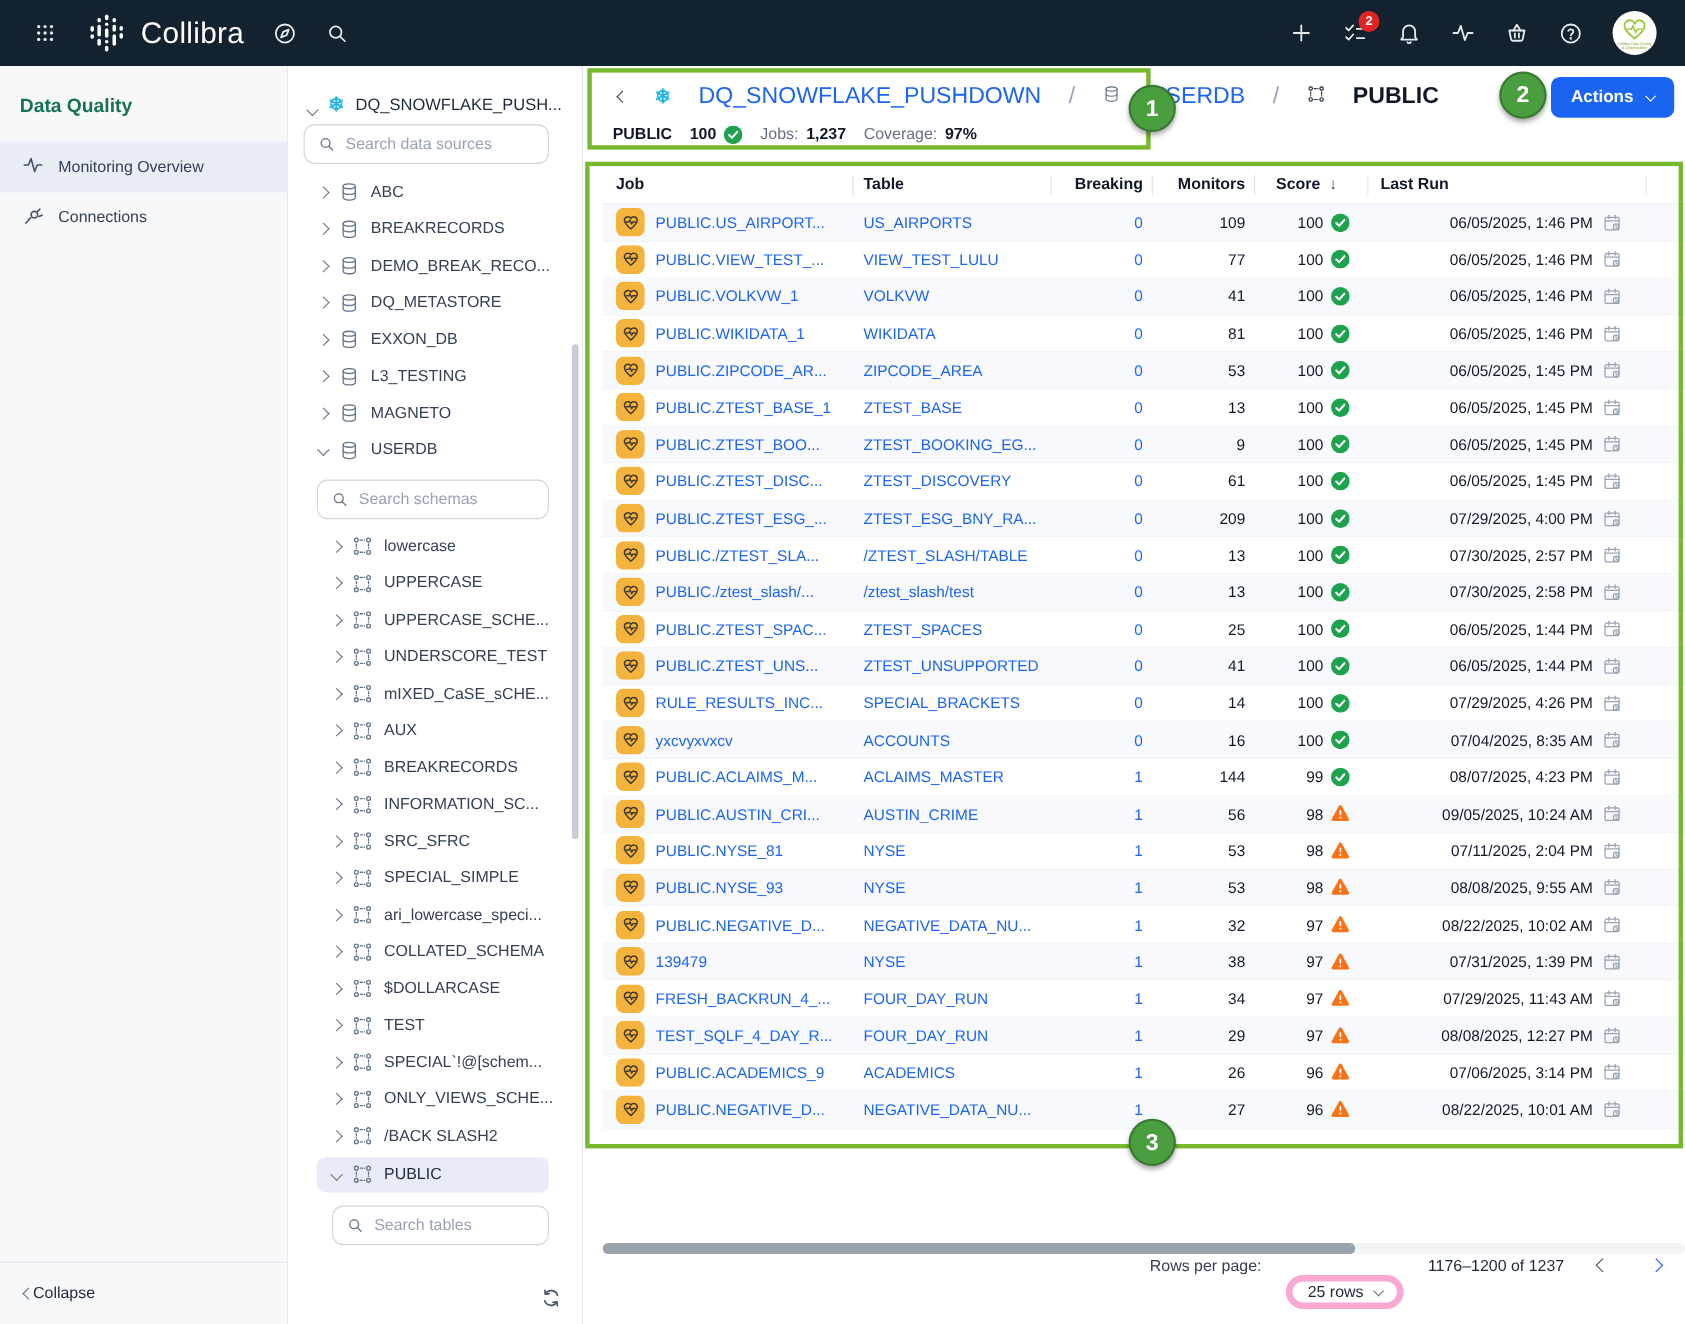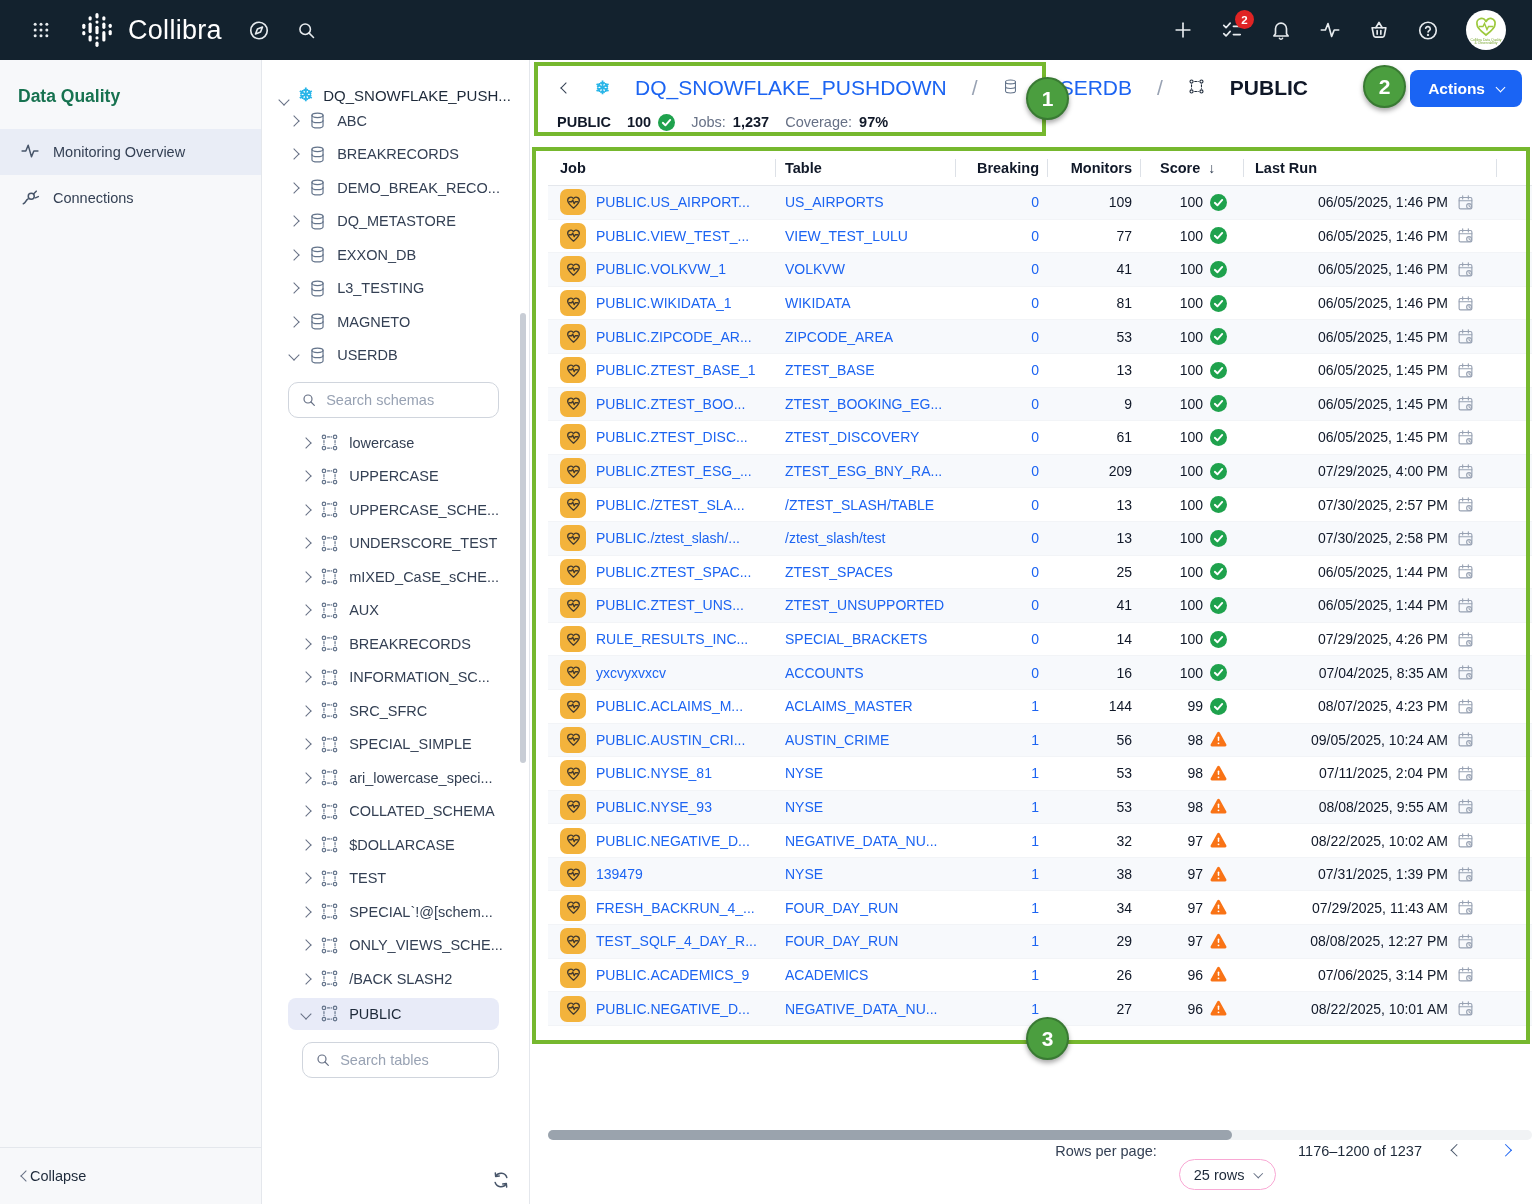--- a/index.html
+++ b/index.html
@@ -98,21 +98,21 @@
   .job-icon { width:26px; height:26px; border-radius:7px; background:#f3b33c; display:flex; align-items:center; justify-content:center; flex:none; }
   .job-icon svg { stroke:#433a2d; fill:none; stroke-width:1.9; stroke-linecap:round; stroke-linejoin:round; }
   .status-ok, .status-warn { width:17px; height:17px; display:inline-flex; flex:none; }
   .cal-icon { width:17px; height:17px; display:inline-flex; flex:none; }
   .cal-icon svg { stroke:#98a2b3; fill:none; stroke-width:1.6; stroke-linecap:round; }
 
   
   .hscroll-track { position:absolute; left:18px; top:1070px; width:984px; height:10px; border-radius:5px; background:#f1f3f5; }
   .hscroll-thumb { position:absolute; left:0; top:0; width:684px; height:10px; border-radius:5px; background:#9aa3ad; }
   .pagination { position:absolute; right:14px; bottom:14px; display:flex; align-items:center; gap:22px; font-size:14.5px; color:#344054; }
-  .rpp-pill { height:31px; border:1px solid #f9a8d4; border-radius:16px; padding:0 14px; display:flex; align-items:center; gap:10px; color:#1d2939; cursor:pointer; background:#fff;margin-top:48px; }
+  .rpp-pill { height:31px; border:6px solid #f9a8d4; border-radius:16px; padding:0 14px; display:flex; align-items:center; gap:10px; color:#1d2939; cursor:pointer; background:#fff;margin-top:48px; }
   .rpp-pill .chev { width:6.5px; height:6.5px; transform:rotate(45deg); margin-top:-3px; }
   .page-range { color:#1d2939; }
   .pg-btn { width:26px; height:26px; display:flex; align-items:center; justify-content:center; cursor:pointer; }
   .pg-btn .chev { width:8.5px; height:8.5px; }
   .pg-prev .chev { border-color:#475569; }
   .pg-next .chev { border-color:#1c64f2; transform:rotate(-45deg); }
 
   
   .ann { position:absolute; pointer-events:none; z-index:50; }
   .ann-box { border:4px solid #76b82e; }
@@ -262,20 +262,27 @@
       <span>Collapse</span>
     </div>
   </aside>
 
   <aside class="sidebar2">
     <div class="tree-root">
       <span class="chev down"></span>
       <span class="snowflake"></span>
       <span>DQ_SNOWFLAKE_PUSH...</span>
     </div>
+    <div class="search-box sb-ds">
+      <svg width="16" height="16" viewBox="0 0 24 24">
+          <circle cx="10.5" cy="10.5" r="6"></circle>
+          <line x1="15" y1="15" x2="20" y2="20"></line>
+        </svg>
+      <input type="text" placeholder="Search data sources" style="">
+    </div>
 
       <div class="tree-item db-item">
         <span class="chev"></span>
         <span class="tree-icon">
           <svg width="19" height="19" viewBox="0 0 24 24">
             <ellipse cx="12" cy="5.5" rx="7" ry="2.8"></ellipse>
             <path d="M5 5.5v13c0 1.5 3.1 2.8 7 2.8s7-1.3 7-2.8v-13"></path>
             <path d="M5 12c0 1.5 3.1 2.8 7 2.8s7-1.3 7-2.8"></path>
           </svg>
         </span>

